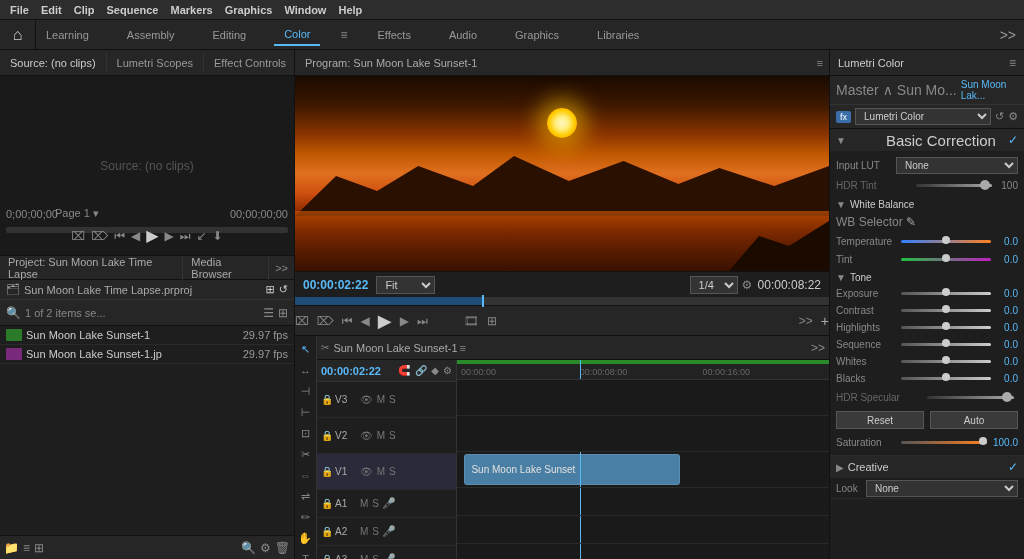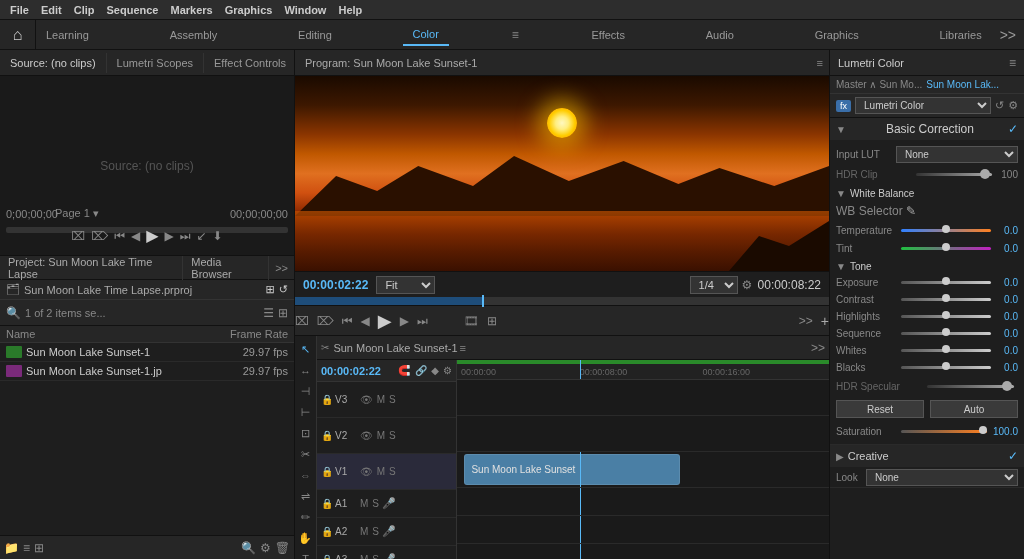--- a/index.html
+++ b/index.html
@@ -44,22 +44,22 @@
       display: flex;
       align-items: center;
       justify-content: center;
       border-right: 1px solid #111;
       font-size: 16px;
     }
     .workspace-tabs {
       display: flex;
       flex: 1;
       align-items: center;
-      justify-content: space-between;
-      gap: 2px;
+      justify-content: flex-start;
+      gap: 18px;
     }
     .ws-tab {
       padding: 4px 10px;
       font-size: 11px;
       color: #999;
       cursor: pointer;
     }
     .ws-tab.active {
       color: #59b9f7;
       border-bottom: 2px solid #59b9f7;
@@ -375,21 +375,21 @@
     }
     .lumetri-section-header {
       height: 22px;
       display: flex;
       align-items: center;
       padding: 0 6px;
       background: #262626;
       cursor: pointer;
     }
     .lsh-arrow { font-size: 10px; color: #888; margin-right: 4px; }
-    .lsh-title { font-size: 12px; color: #ccc; flex: 1; padding-left: 36px; }
+    .lsh-title { font-size: 15px; color: #ccc; flex: 1; padding-left: 36px; }
     .lsh-check { color: #59b9f7; font-size: 12px; }
 
     .lumetri-section-content {
       padding: 4px 0;
     }
 
     .lut-row {
       display: flex;
       align-items: center;
       padding: 2px 6px;
@@ -819,24 +819,20 @@
           <span style="font-size:11px;color:#aaa">🗂</span>
           <span style="font-size:11px;color:#aaa;flex:1;overflow:hidden;text-overflow:ellipsis;white-space:nowrap">Sun Moon Lake Time Lapse.prproj</span>
           <span style="font-size:11px;color:#ccc;margin-left:4px">⊞</span>
           <span style="font-size:11px;color:#ccc">↺</span>
         </div>
         <div class="project-toolbar">
           <span style="color:#888;font-size:12px">🔍</span>
           <span style="font-size:11px;color:#888;flex:1">1 of 2 items se...</span>
           <span style="color:#888;font-size:12px">☰</span>
           <span style="color:#888;font-size:12px">⊞</span>
-        </div>
-        <div class="project-list-header">
-          <span class="ph-name">Name</span>
-          <span class="ph-fps">Frame Rate</span>
         </div>
         <div class="project-items">
           <div class="proj-item">
             <div class="proj-item-icon" style="background:#2a7a2a;border-radius:1px"></div>
             <span class="proj-item-name">Sun Moon Lake Sunset-1</span>
             <span class="proj-item-fps">29.97 fps</span>
           </div>
           <div class="proj-item">
             <div class="proj-item-icon" style="background:#7a2a7a;border-radius:1px"></div>
             <span class="proj-item-name">Sun Moon Lake Sunset-1.jp</span>
@@ -1049,21 +1045,21 @@
     </div>
 
     <div id="lumetri-panel">
 
       <div class="lumetri-header">
         <span class="lumetri-title">Lumetri Color</span>
         <span class="lumetri-menu">≡</span>
       </div>
 
       <div style="display:flex;align-items:center;padding:3px 6px;background:#262626;border-bottom:1px solid #333;gap:4px">
-        <span style="font-size:10px;color:#888">Master ∧ Sun Mo...</span>
+        <span style="font-size:14px;color:#888">Master ∧ Sun Mo...</span>
         <span style="font-size:10px;color:#59b9f7;flex:1">Sun Moon Lak...</span>
       </div>
 
       <div class="lumetri-fx-row">
         <span class="fx-badge">fx</span>
         <select class="fx-dropdown">
           <option>Lumetri Color</option>
         </select>
         <span class="fx-icon">↺</span>
         <span class="fx-icon">⚙</span>
@@ -1078,21 +1074,21 @@
         <div class="lumetri-section-content">
 
           <div class="lut-row">
             <span class="lut-label">Input LUT</span>
             <select class="lut-dropdown">
               <option>None</option>
             </select>
           </div>
 
           <div class="hdr-row">
-            <span class="hdr-label">HDR Clip</span>
+            <span class="hdr-label">HDR Tint</span>
             <div class="hdr-slider-track">
               <div class="hdr-slider-thumb"></div>
             </div>
             <span class="hdr-value">100</span>
           </div>
 
           <div style="margin-top:2px">
             <div style="display:flex;align-items:center;padding:2px 6px;">
               <span style="font-size:10px;color:#888;margin-right:4px">▼</span>
               <span style="font-size:10px;color:#ccc">White Balance</span>

